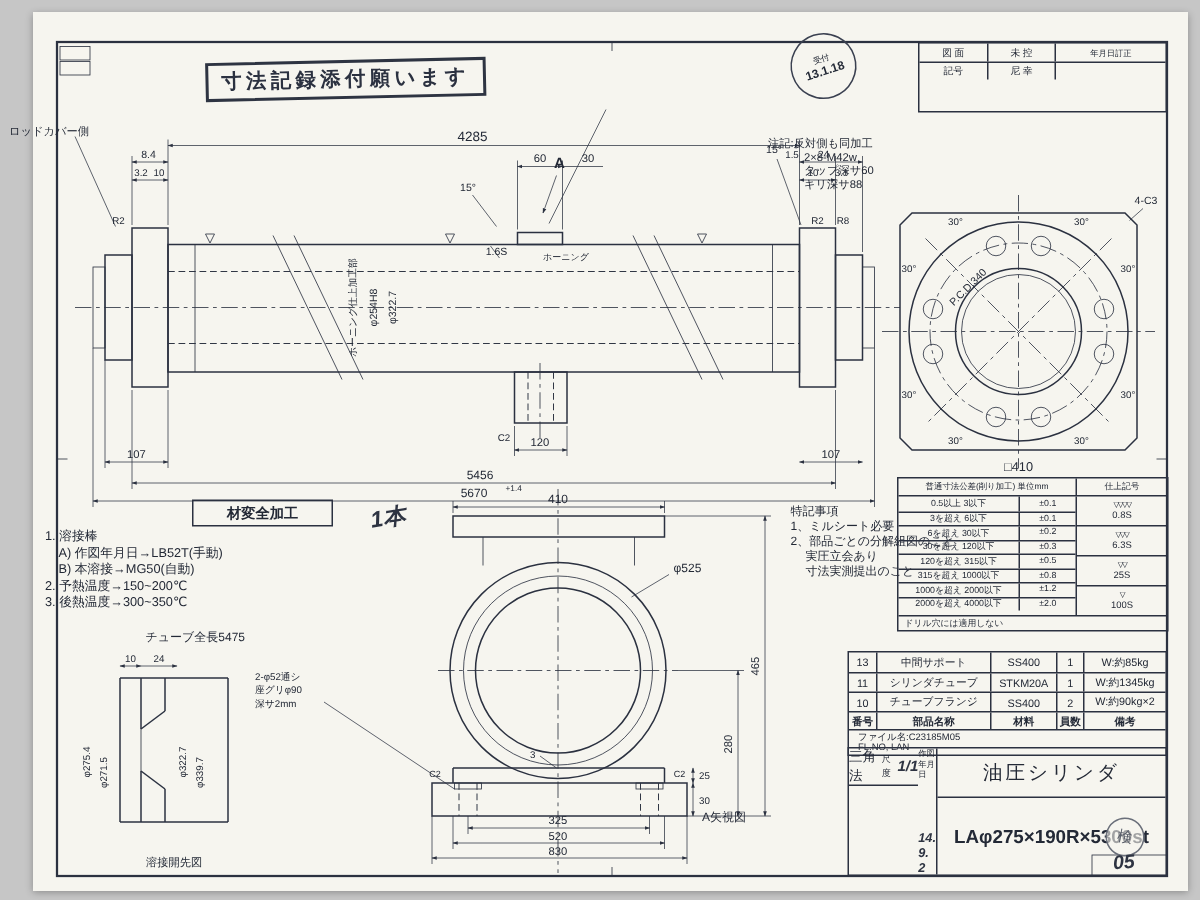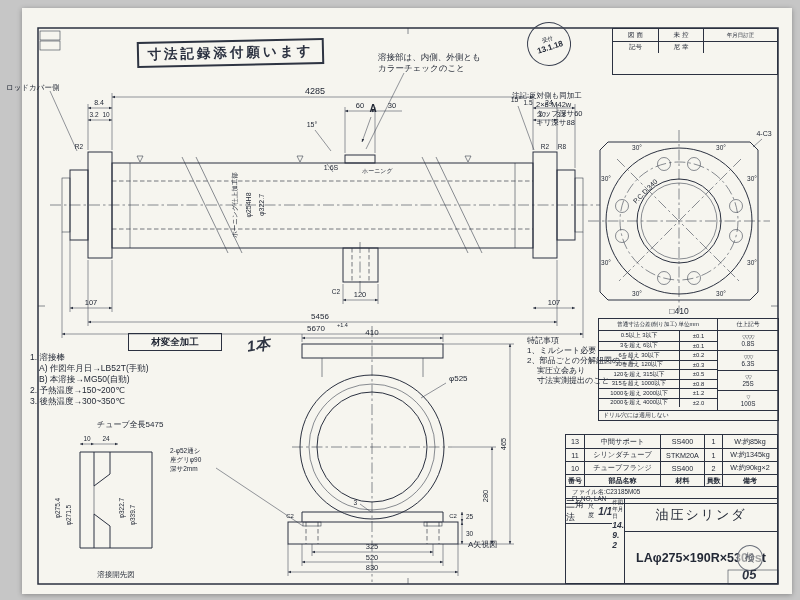--- a/index.html
+++ b/index.html
@@ -272,24 +272,20 @@
       <div class="bcell" style="width:45px;font-size:6.5px">未 控</div>
       <div class="bcell" style="flex:1;font-size:5.5px">年月日訂正</div>
     </div>
     <div class="brow" style="height:12px">
       <div class="bcell" style="width:45px;font-size:6.5px">記号</div>
       <div class="bcell" style="width:45px;font-size:6.5px">尼 幸</div>
       <div class="bcell" style="flex:1"></div>
     </div>
   </div>
 
-  <div class="abs" style="left:378px;top:52px;font-size:8.5px;line-height:10.5px">
-    <div>溶接部は、内側、外側とも</div>
-    <div>カラーチェックのこと</div>
-  </div>
 
   <div class="abs" style="left:512px;top:91px;font-size:7.5px;line-height:9px">
     <div>注記:反対側も同加工</div>
     <div style="padding-left:24px">2×8-M42w</div>
     <div style="padding-left:24px">タップ深サ60</div>
     <div style="padding-left:24px">キリ深サ88</div>
   </div>
 
   <div class="abs" style="left:6px;top:83px;font-size:7.5px">ロッドカバー側</div>
 
@@ -408,21 +404,21 @@
     </div>
   </div>
 
   <div class="abs box" style="left:565px;top:498px;width:213px;height:86px;border-width:1.2px;display:flex">
     <div style="width:58px;border-right:.8px solid #2b3140;display:flex;">
       <div style="height:24px;border-bottom:.8px solid #2b3140;display:flex;align-items:center;justify-content:center;font-size:9px">三角法</div>
       <div style="height:24px;border-bottom:.8px solid #2b3140;display:flex;align-items:center;justify-content:center;gap:4px">
         <span style="font-size:6px">尺度</span>
         <span class="hand" style="font-size:10px">1/1</span>
       </div>
-      <div style="flex:1;display:flex;flex-direction:column;align-items:center;justify-content:flex-start">
+      <div style="flex:1;display:flex;flex-direction:column;align-items:center;justify-content:space-between">
         <span style="font-size:5.5px">作図年月日</span>
         <span class="hand" style="font-size:8.5px">14. 9. 2</span>
       </div>
     </div>
     <div style="flex:1;display:flex;flex-direction:column">
       <div style="height:32px;border-bottom:.8px solid #2b3140;display:flex;align-items:center;justify-content:center;font-size:13px;letter-spacing:2px">油圧シリンダ</div>
       <div style="flex:1;display:flex;align-items:center;justify-content:center;font-size:12.5px;font-weight:bold">LAφ275×190R×5300st</div>
     </div>
   </div>
   <div class="abs" style="left:737px;top:545px;width:26px;height:26px;border:1.2px solid #6a6f7a;border-radius:50%;

